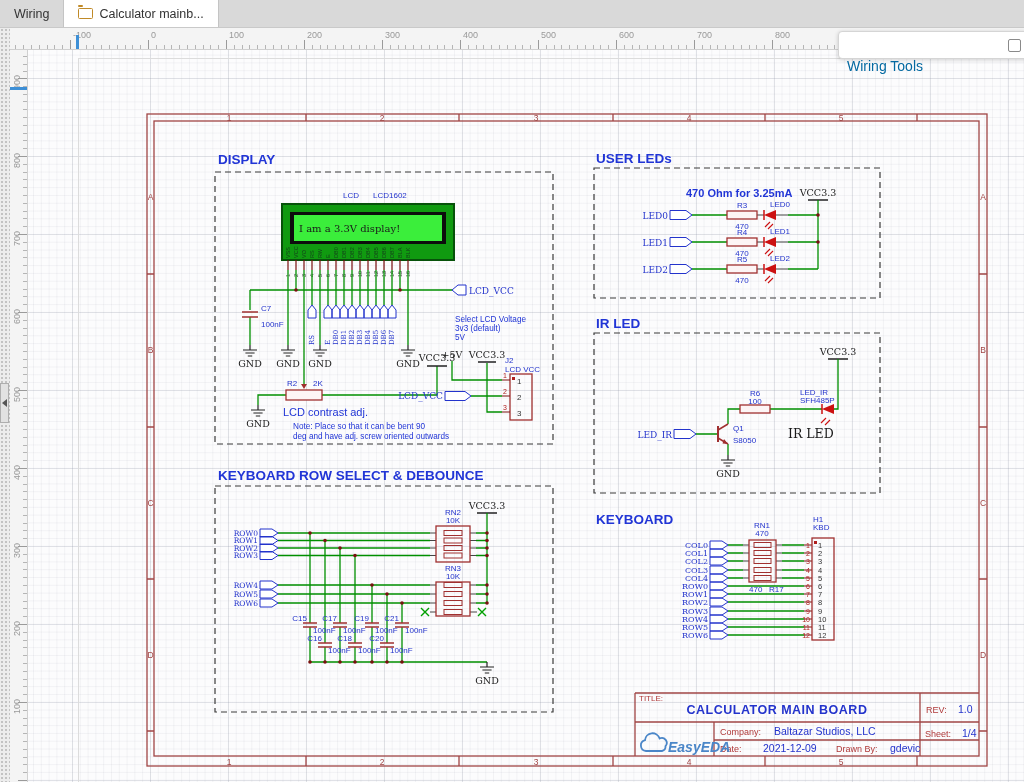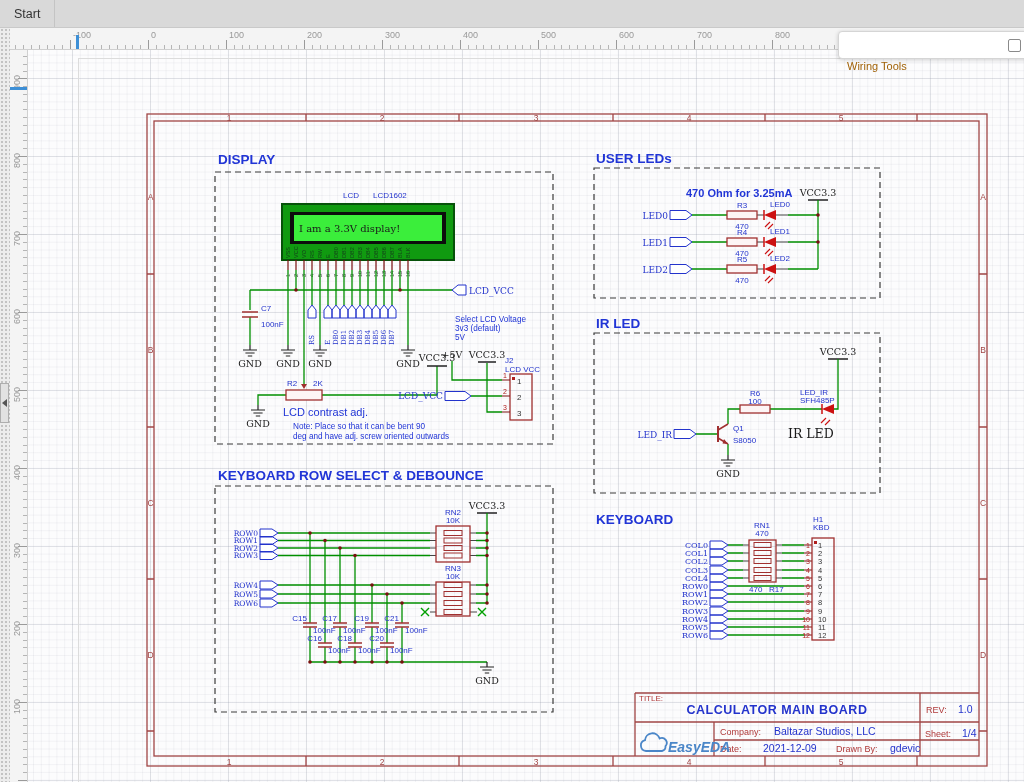--- a/index.html
+++ b/index.html
@@ -79,21 +79,21 @@
     border-right:1px solid #d0d0d0;border-bottom:1px solid #d0d0d0;box-sizing:border-box;}
   .gutter{position:absolute;left:0;top:28px;width:10px;height:754px;background:#ececec;
     background-image:radial-gradient(#c2c2c2 0.8px,transparent 0.8px);background-size:4px 4px;}
   .handle{position:absolute;left:0;top:383px;width:9px;height:40px;background:#e2e2e2;
     border:1px solid #aeaeae;box-sizing:border-box;display:flex;align-items:center;justify-content:center;}
   .handle::before{content:"";width:0;height:0;border-top:4px solid transparent;
     border-bottom:4px solid transparent;border-right:5px solid #555;}
   .wpanel{position:absolute;left:838px;top:31px;width:192px;height:28px;background:#fff;
     border:1px solid #d5d5d5;border-radius:4px;box-shadow:0 1px 4px rgba(0,0,0,.18);
     display:flex;align-items:center;box-sizing:border-box;padding:0 8px;}
-  .wpanel .wtitle{font-size:11px;color:#a16207;flex:1;margin-top:41px;}
+  .wpanel .wtitle{font-size:14px;color:#0369a1;flex:1;margin-top:41px;}
   .wpanel .wicon{width:11px;height:11px;border:1.5px solid #8a8a8a;border-radius:2px;}
 </style>
 </head>
 <body>
 
 <div class="canvas"></div>
 <div class="sheet-edge-h"></div>
 <div class="sheet-edge-v"></div>
 
 <svg class="schem" width="1024" height="782" viewBox="0 0 1024 782">
@@ -511,21 +511,25 @@
       <text x="668" y="752" font-size="14" font-style="italic" font-weight="bold" fill="#4a86c8">EasyEDA</text>
     </g>
   </g>
 </svg>
 
 <div class="gutter"></div>
 <div class="handle"></div>
 
 <div class="tabbar">
   <div class="tab">
-    <span>Start</span>
+    <span>Wiring</span>
+  </div>
+  <div class="tab active">
+    <span class="ic-folder"></span>
+    <span>Calculator mainb...</span>
   </div>
 </div>
 
 <div class="corner"></div>
 
 <div class="ruler-top">
   <div class="ticks-min"></div>
   <div class="ticks-maj"></div>
   <span class="rnum" style="left:63px">-100</span>
   <span class="rnum" style="left:141px">0</span>

